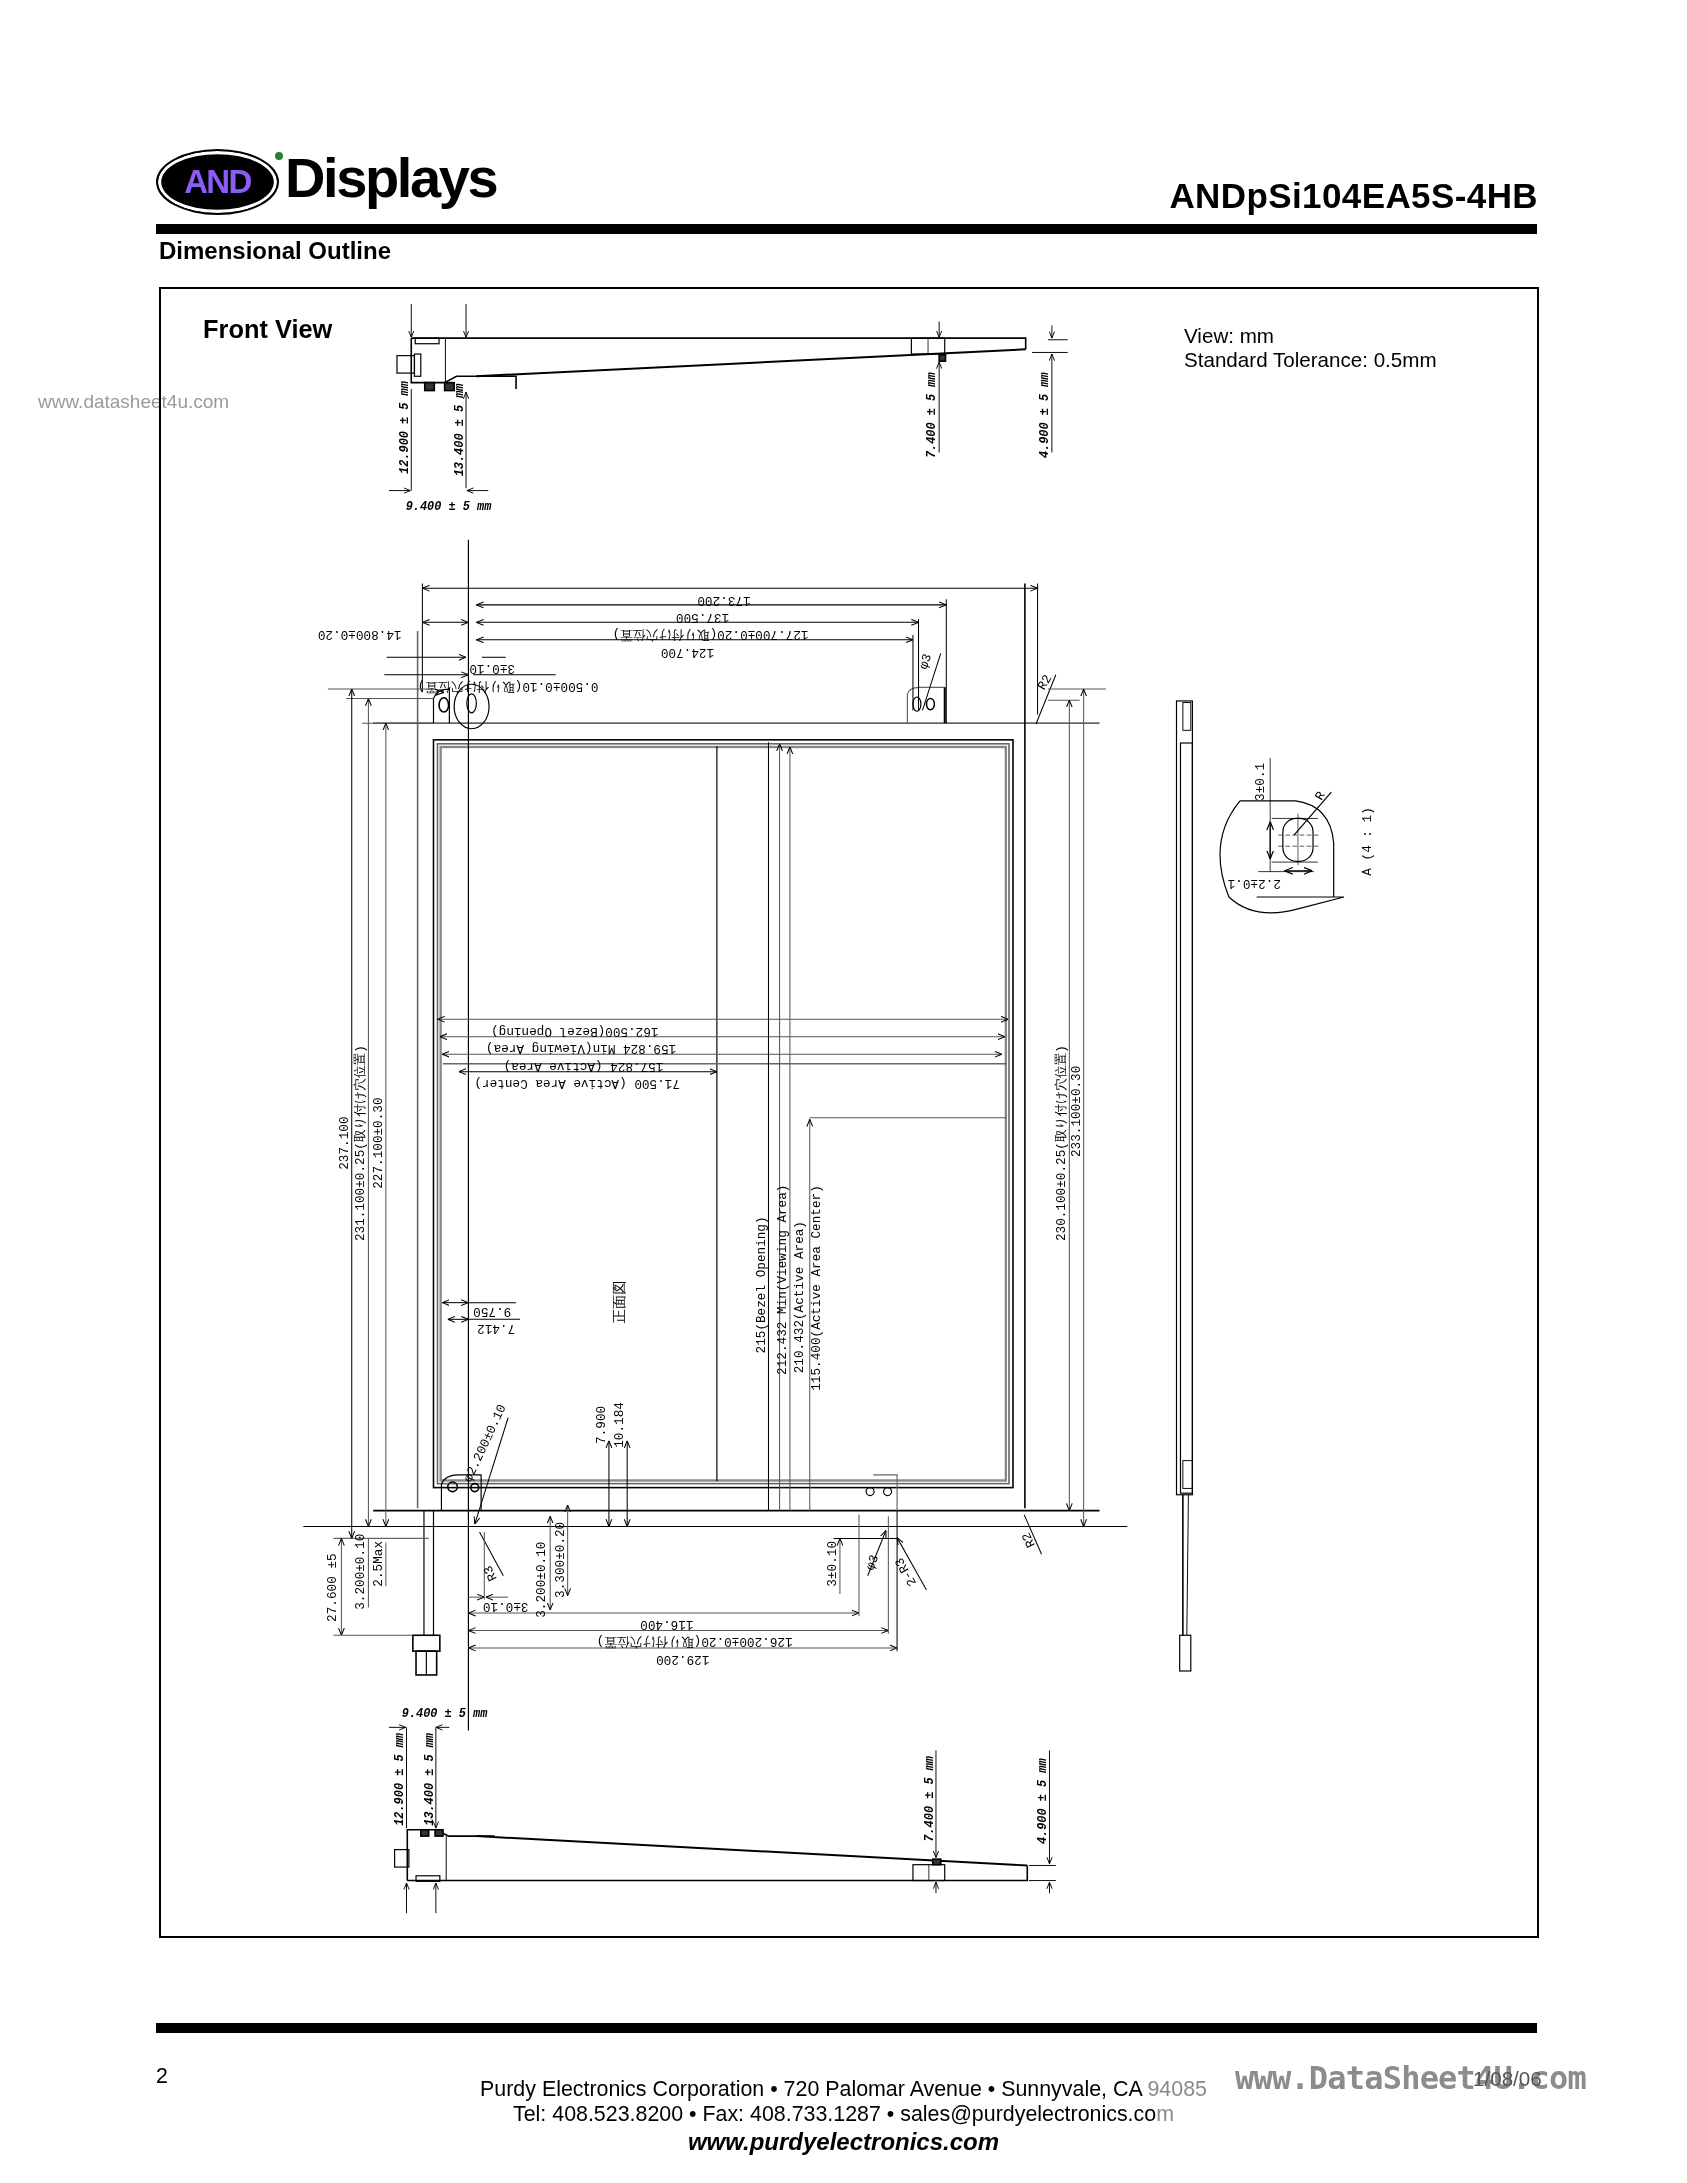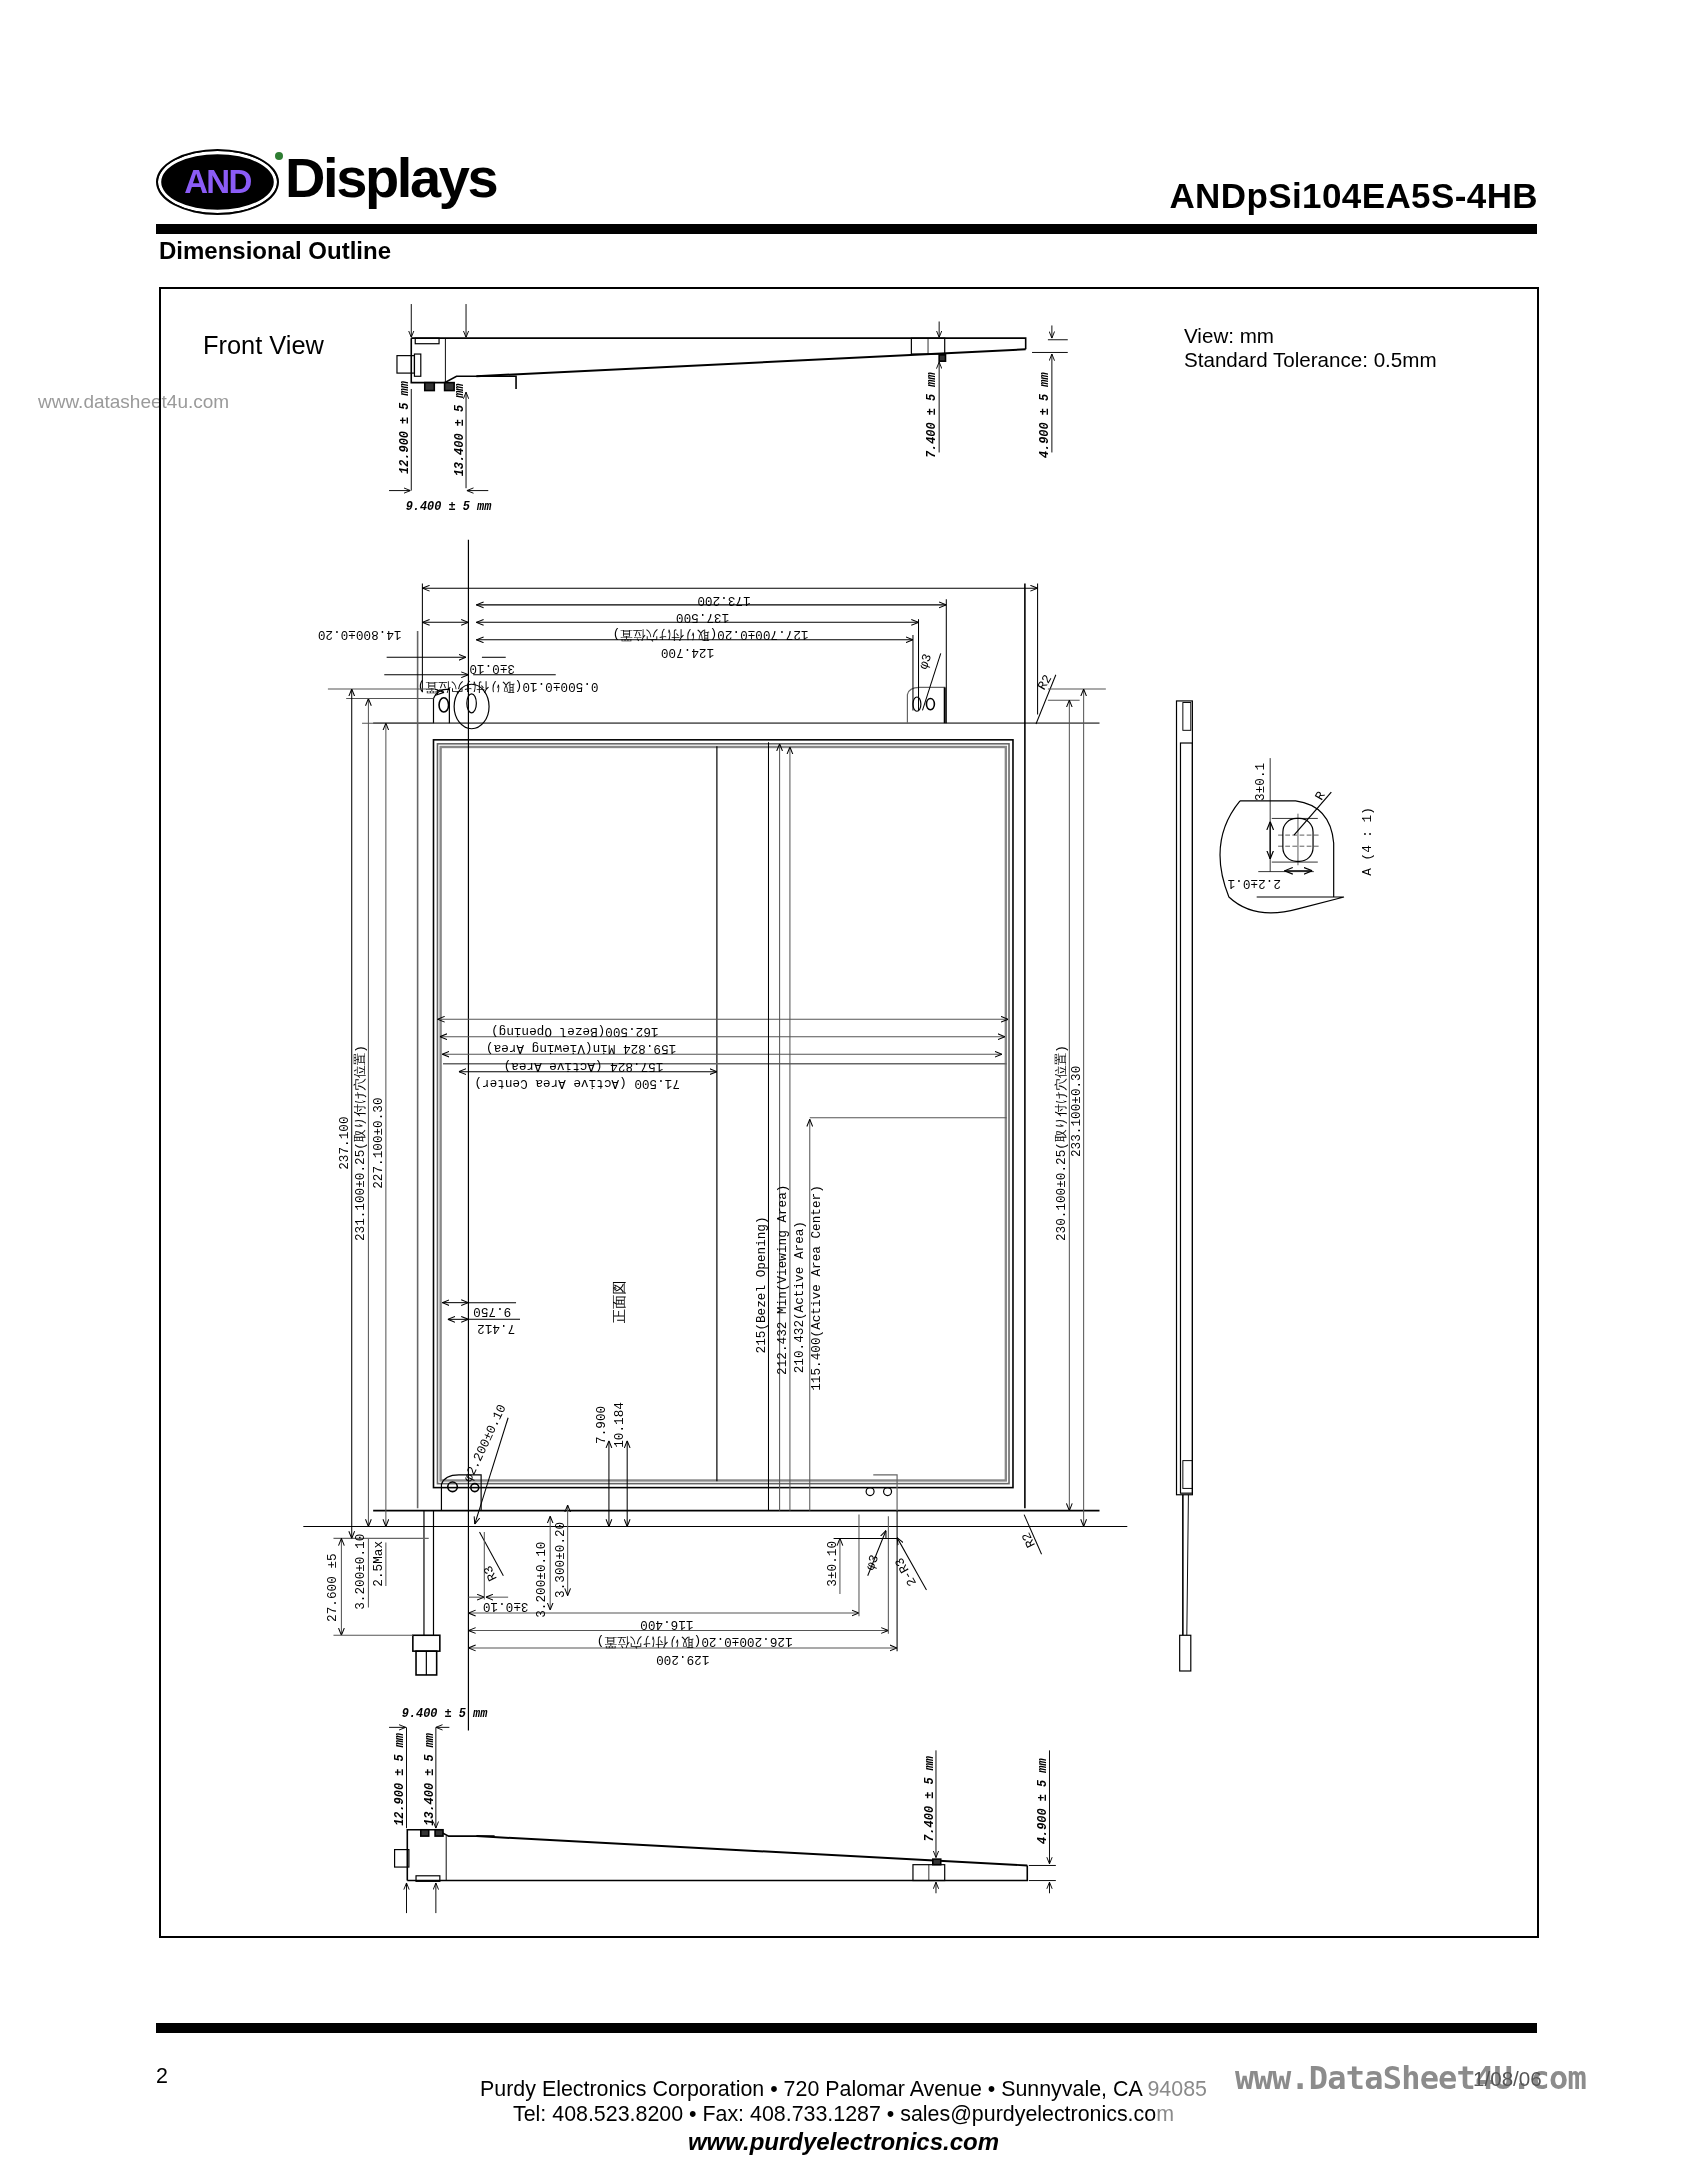--- a/index.html
+++ b/index.html
@@ -11,21 +11,21 @@
      border-radius:50%; background:#000; border:2.4px solid #000; box-shadow: inset 0 0 0 3.2px #fff, inset 0 0 0 5.6px #000; }
   .logo-oval span { position:absolute; left:0; right:0; top:12.7px; text-align:center;
      color:#8b5cf6; font-weight:bold; font-size:33px; letter-spacing:-1.6px; font-family:"Liberation Sans", sans-serif; }
   .logo-dot { position:absolute; left:119px; top:8px; width:8px; height:8px; border-radius:50%; background:#2e7d32; }
   .logo-word { position:absolute; left:129px; top:1.6px; font-size:56px; font-weight:bold; letter-spacing:-2.4px; line-height:64px; }
   .part-no { right:149px; top:176px; font-size:35px; font-weight:bold; letter-spacing:0.4px;margin-left:12px; }
   .rule-top { left:156px; top:224px; width:1381px; height:9.5px; background:#000; }
   .section-title { left:159px; top:237px; font-size:24px; font-weight:bold; }
   .watermark-left { left:38px; top:391px; font-size:19px; color:#9a9a9a; }
   .frame { left:159px; top:287px; width:1380px; height:1651px; border:2.4px solid #000; box-sizing:border-box; }
-  .front-view { left:203px; top:331px; font-size:25.4px; font-weight:normal; }
+  .front-view { left:203px; top:315px; font-size:25.4px; font-weight:bold; }
   .unit { left:1184px; top:324px; font-size:20.6px; line-height:24px; }
   svg.drawing { position:absolute; left:0; top:0; width:1687px; height:2183px; }
   svg text { font-family:"Liberation Mono", monospace; }
   .rule-bottom { left:156px; top:2023px; width:1381px; height:9.5px; background:#000; }
   .footer-line { left:0; width:1687px; text-align:center; font-size:21.4px;margin-top:38px; }
   .footer-1 { top:2039px; }
   .footer-2 { top:2064px; }
   .footer-3 { top:2090px; font-weight:bold; font-style:italic; font-size:24px; }
   .page-num { left:156px; top:2064px; font-size:21.4px; }
   .grey { color:#8a8a8a; }

